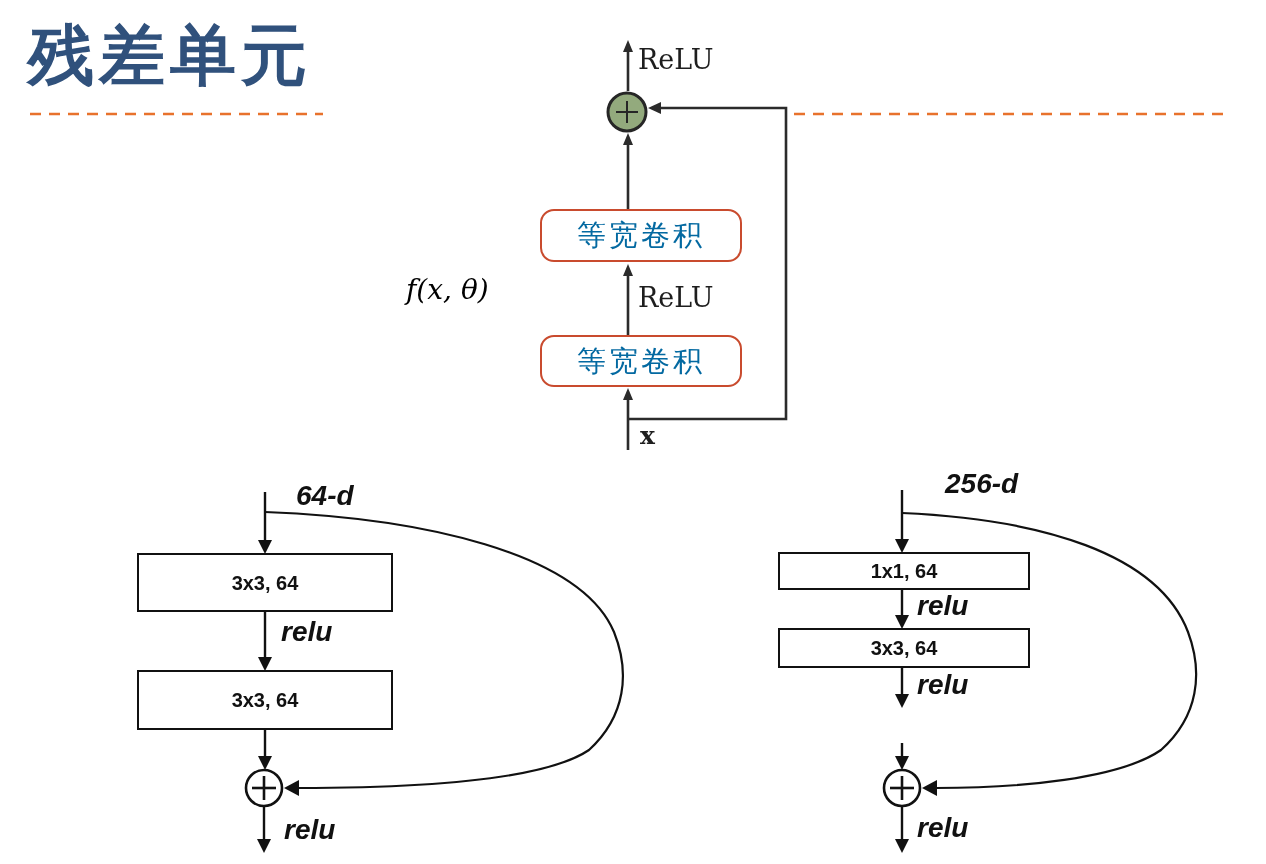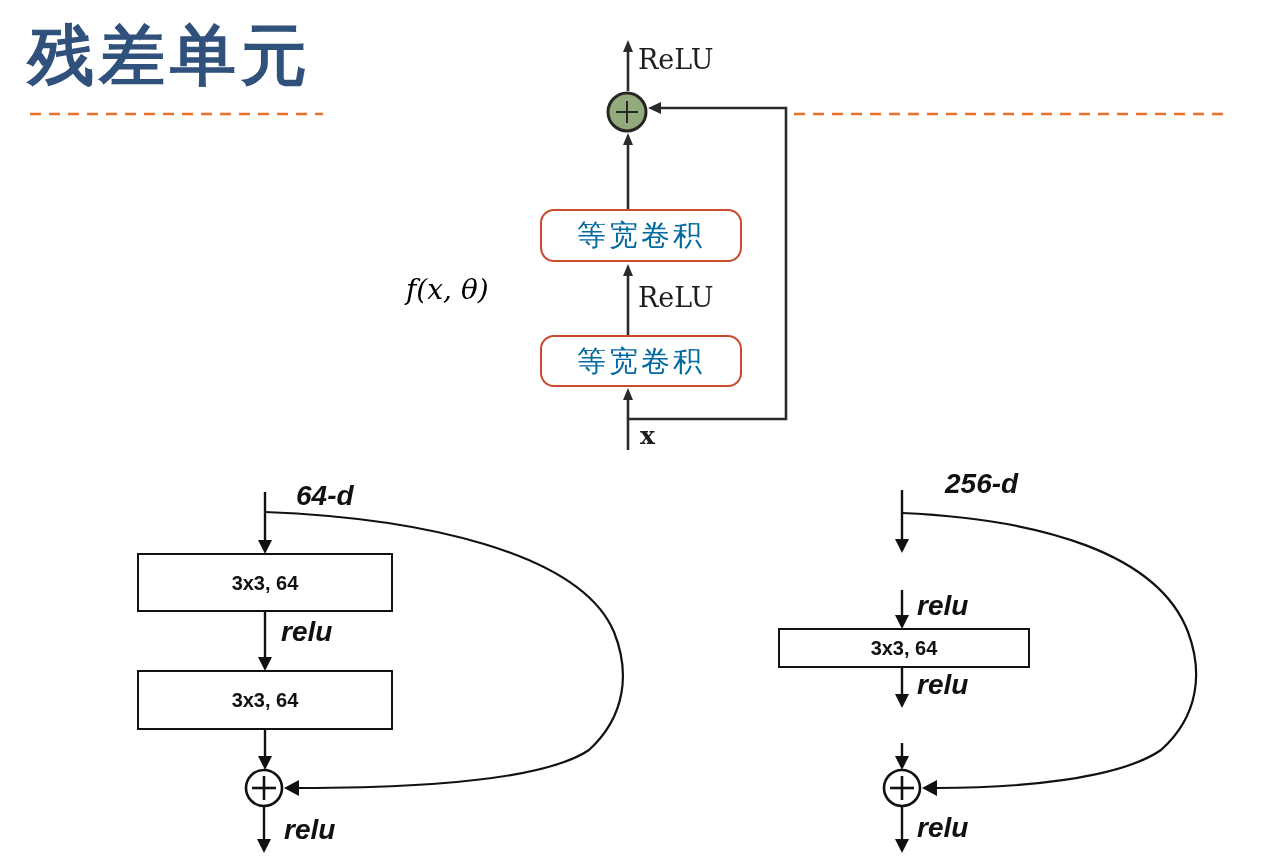--- a/index.html
+++ b/index.html
@@ -169,20 +169,21 @@
   <div class="abs layer-box" style="left:137px;top:553px;width:256px;height:59px;">3x3, 64</div>
 
   <div class="abs sans-label" style="left:281px;top:618px;">relu</div>
 
   <div class="abs layer-box" style="left:137px;top:670px;width:256px;height:60px;">3x3, 64</div>
 
   <div class="abs sans-label" style="left:284px;top:816px;">relu</div>
 
   <div class="abs sans-label" style="left:926px;top:470px;margin-left:19px;">256-d</div>
 
+  <div class="abs layer-box" style="left:778px;top:552px;width:252px;height:38px;">1x1, 64</div>
 
   <div class="abs sans-label" style="left:917px;top:592px;">relu</div>
 
   <div class="abs layer-box" style="left:778px;top:628px;width:252px;height:40px;">3x3, 64</div>
 
   <div class="abs sans-label" style="left:917px;top:671px;">relu</div>
 
 
   <div class="abs sans-label" style="left:917px;top:814px;">relu</div>
 

